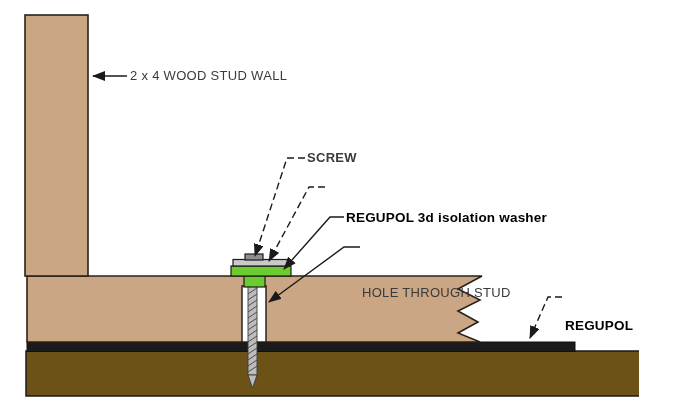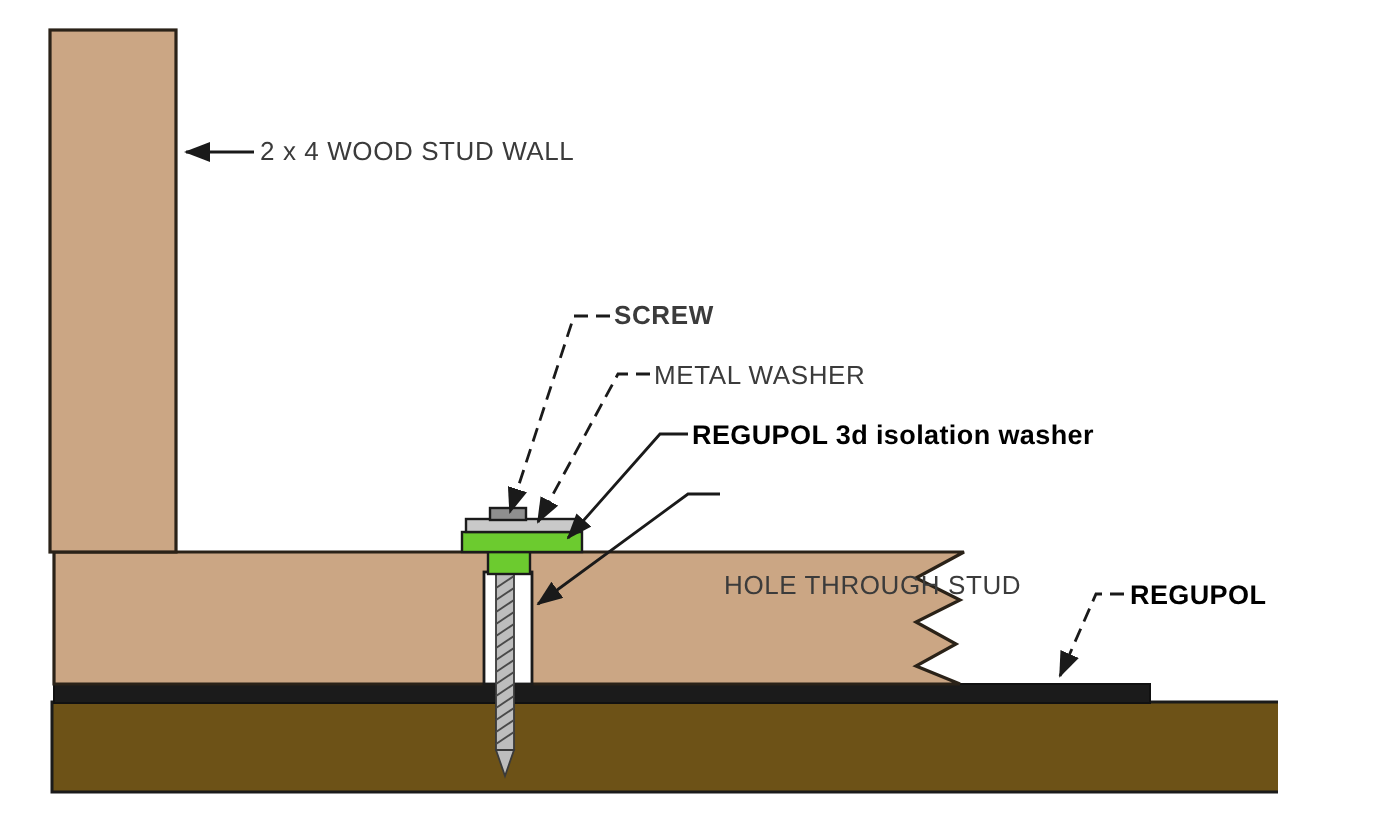--- a/index.html
+++ b/index.html
@@ -21,21 +21,21 @@
     white-space: nowrap;
     user-select: none;
   }
   .lbl.bold {
     color: #000000;
     font-weight: 700;
     font-size: 13.5px;
     letter-spacing: 0.2px;
     text-align: center;
   }
-  .lbl.two-line { line-height: 15px; }
+  .lbl.two-line { line-height: 15px; margin-top: 28px; }
 </style>
 </head>
 <body>
 
 <div class="canvas">
 
   <svg width="693" height="417" viewBox="0 0 693 417">
     <defs>
       <marker id="arr" orient="auto" markerWidth="13" markerHeight="10" refX="12" refY="5" markerUnits="userSpaceOnUse">
         <path d="M0,0 L13,5 L0,10 z" fill="#1a1a1a"></path>
@@ -88,21 +88,20 @@
       <path d="M344,217 L330,217 L284,269" marker-end="url(#arr)"></path>
       <path d="M360,247 L344,247 L269,302" marker-end="url(#arr)"></path>
       <path d="M562,297 L548,297 L530,338" stroke-dasharray="7,4" marker-end="url(#arr)"></path>
     </g>
   </svg>
 
   <div class="lbl" style="left:130px; top:69px;">2 x 4 WOOD STUD WALL</div>
 
   <div class="lbl" style="left:307px; top:151px;font-weight:bold;">SCREW</div>
 
-  <div class="lbl" style="left:327px; top:181px;">METAL WASHER</div>
 
   <div class="lbl bold" style="left:346px; top:211px;">REGUPOL 3d isolation washer</div>
 
   <div class="lbl" style="left:362px; top:241px;margin-top:45px;">HOLE THROUGH STUD</div>
 
   <div class="lbl bold two-line" style="left:565px; top:290px;">
     <div>REGUPOL</div>
   </div>
 
 </div>

